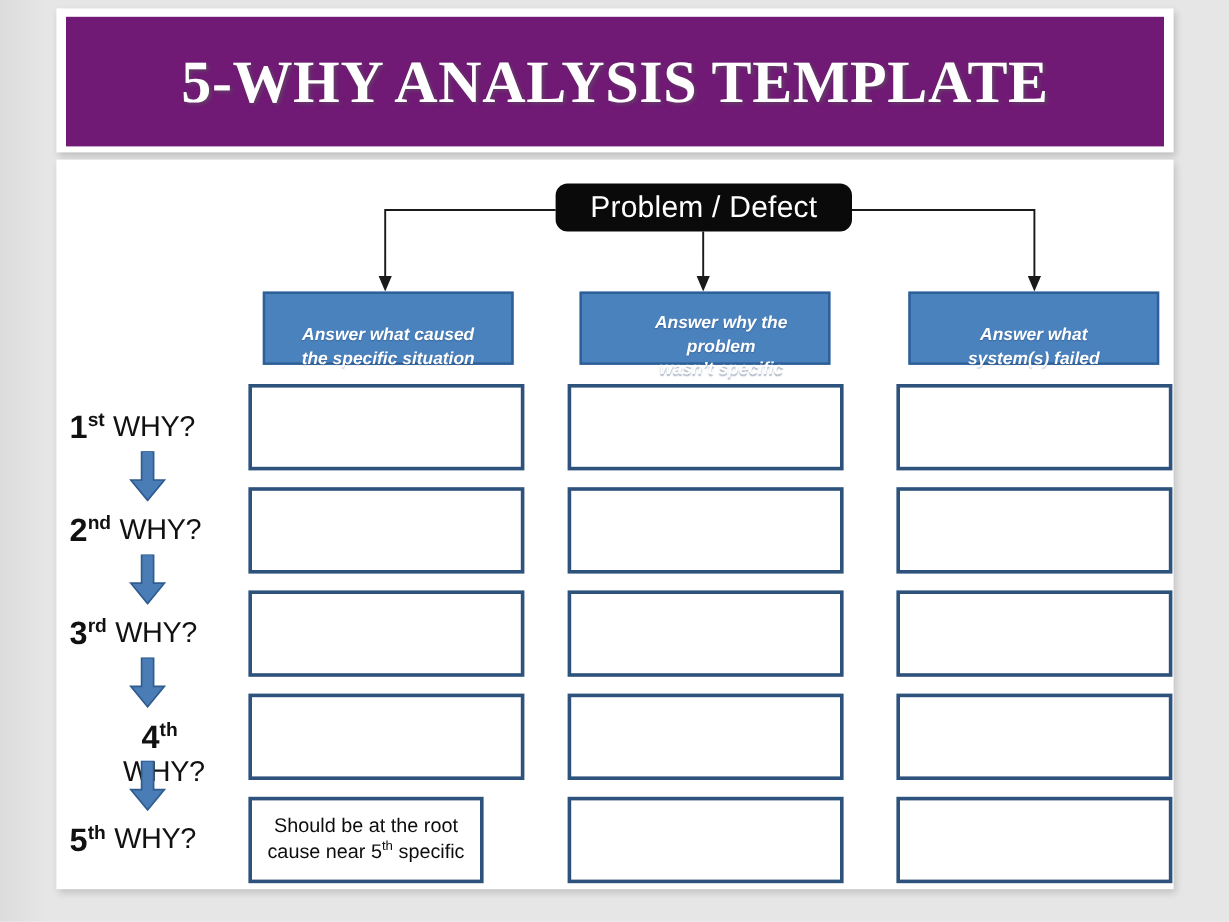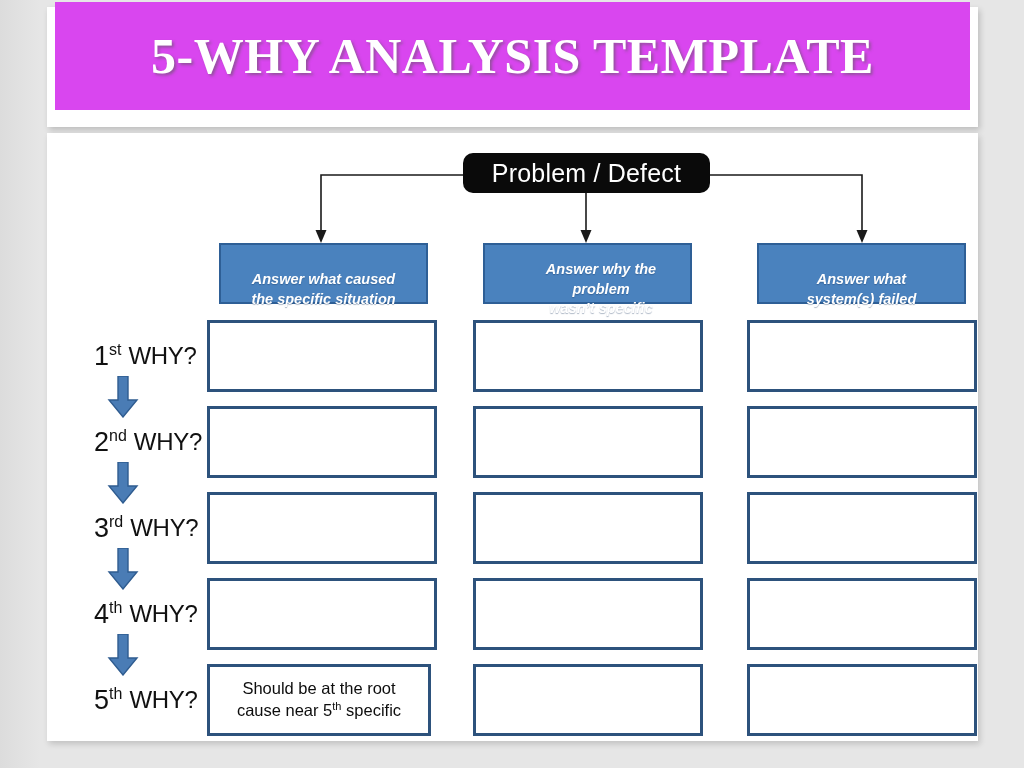--- a/index.html
+++ b/index.html
@@ -28,23 +28,23 @@
   }
   .title-bar-wrap {
     position: absolute;
     left: 47px; top: 7px;
     width: 931px; height: 120px;
     background: #ffffff;
     box-shadow: 2px 3px 6px rgba(0,0,0,0.18);
   }
   .title-bar {
     position: absolute;
-    left: 55px; top: 2px;
+    left: 55px; top: 14px;
     width: 915px; height: 108px;
-    background: #d946ef;
+    background: #701a75;
     display: flex;
     align-items: center;
     justify-content: center;
   }
   .title-text {
     font-family: "Liberation Serif", "DejaVu Serif", serif;
     font-weight: bold;
     font-size: 50px;
     color: #ffffff;
     letter-spacing: 0.5px;
@@ -118,23 +118,22 @@
     width: 150px;
     height: 30px;
     display: flex;
     align-items: center;
     color: #111111;
     font-size: 27px;
     font-weight: bold;
     white-space: nowrap;
   }
   .why-label .ord {
-    font-weight: normal;
+    font-weight: bold;
     font-size: 27px;
-    margin-left: 36px;
   }
   .why-label .ord sup {
     font-size: 16px;
     vertical-align: super;
     line-height: 0;
   }
   .why-label .why {
     font-weight: normal;
     margin-left: 7px;
     font-size: 24px;
@@ -227,21 +226,21 @@
     <span class="why">WHY?</span>
   </div>
   <div class="why-label" style="top:427px;">
     <span class="ord"><span>2</span><sup>nd</sup></span>
     <span class="why">WHY?</span>
   </div>
   <div class="why-label" style="top:513px;">
     <span class="ord"><span>3</span><sup>rd</sup></span>
     <span class="why">WHY?</span>
   </div>
-  <div class="why-label" style="top:599px;">
+  <div class="why-label" style="top:599px;flex-direction:column;">
     <span class="ord"><span>4</span><sup>th</sup></span>
     <span class="why">WHY?</span>
   </div>
   <div class="why-label" style="top:685px;">
     <span class="ord"><span>5</span><sup>th</sup></span>
     <span class="why">WHY?</span>
   </div>
 
   <svg class="why-arrow" style="top:376px;" viewBox="0 0 34 42">
     <polygon points="12,0 22,0 22,24 31,24 17,41 3,24 12,24" fill="#4a7cb5" stroke="#2f5c90" stroke-width="1.4"></polygon>
@@ -265,21 +264,21 @@
   <div class="answer-box" style="left:747px; top:406px; width:230px;"></div>
 
   <div class="answer-box" style="left:207px; top:492px; width:230px;"></div>
   <div class="answer-box" style="left:473px; top:492px; width:230px;"></div>
   <div class="answer-box" style="left:747px; top:492px; width:230px;"></div>
 
   <div class="answer-box" style="left:207px; top:578px; width:230px;"></div>
   <div class="answer-box" style="left:473px; top:578px; width:230px;"></div>
   <div class="answer-box" style="left:747px; top:578px; width:230px;"></div>
 
-  <div class="answer-box" style="left:207px; top:664px; width:224px;">
+  <div class="answer-box" style="left:207px; top:664px; width:196px;">
     <span class="label">
       <span>Should be at the root</span><br>
       <span>cause near 5</span><sup>th</sup><span> specific</span>
     </span>
   </div>
   <div class="answer-box" style="left:473px; top:664px; width:230px;"></div>
   <div class="answer-box" style="left:747px; top:664px; width:230px;"></div>
 
 </div>
 

